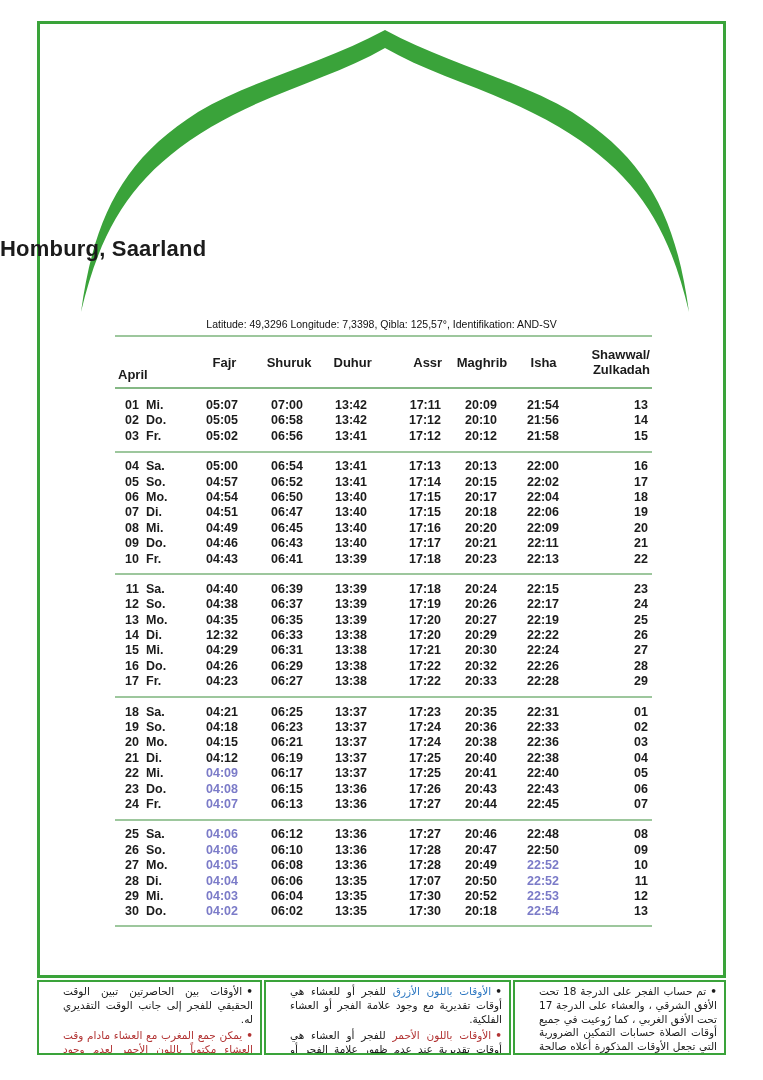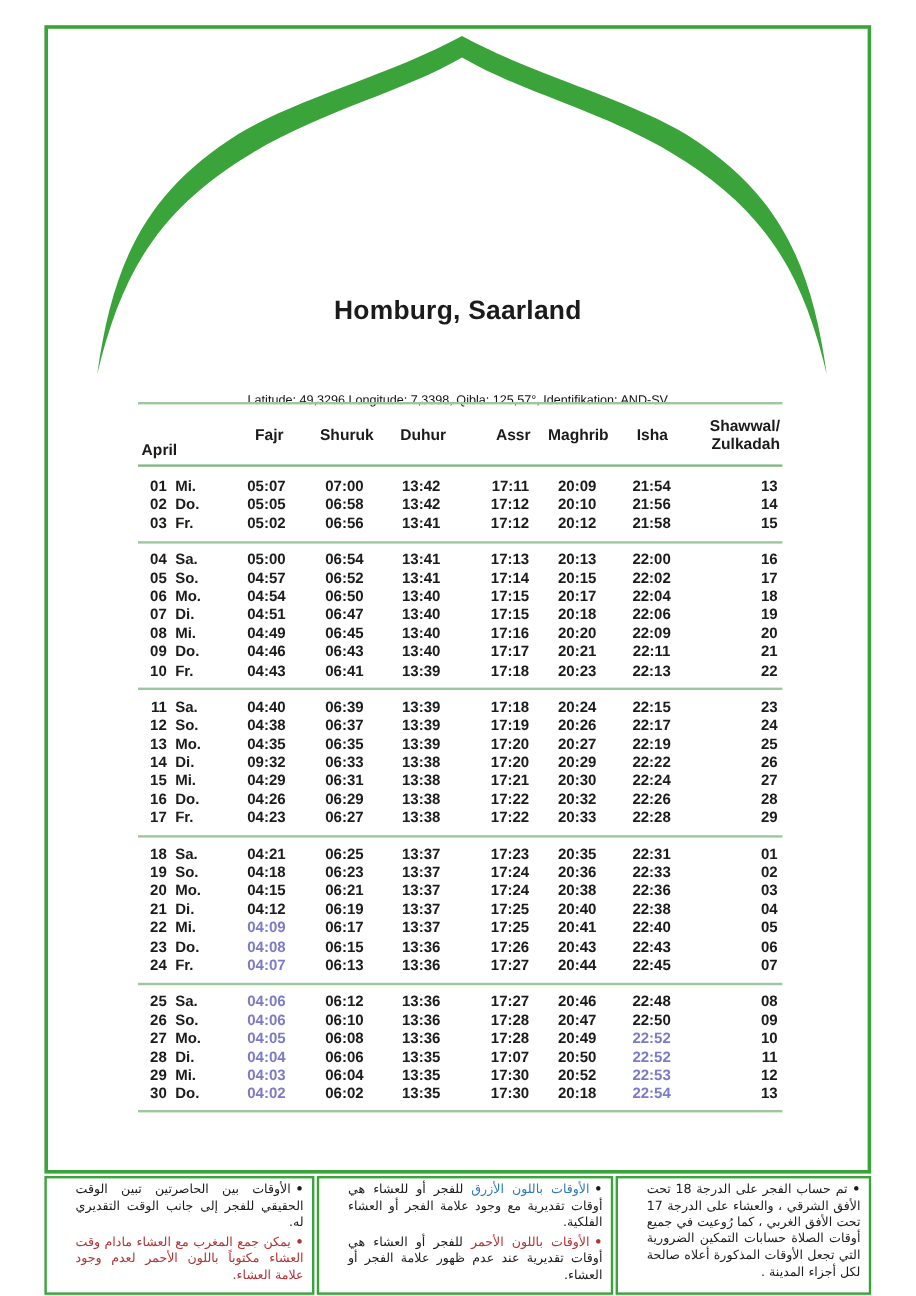--- a/index.html
+++ b/index.html
@@ -6,29 +6,29 @@
   .page{
     position:relative; width:763px; height:1080px; background:#ffffff;
     font-family:"Liberation Sans", sans-serif; color:#1b1b1b; overflow:hidden;
   }
   .frame{
     position:absolute; left:37px; top:21px; width:689px; height:957px;
     border:3px solid #3aa33a; box-sizing:border-box; background:transparent;
   }
   svg.arch{position:absolute; left:0; top:0; width:763px; height:340px; pointer-events:none;}
   .title{
-    position:absolute; left:0; right:0; top:246px; text-align:center;
+    position:absolute; left:0; right:0; top:236px; text-align:left;
     font-size:22px; font-weight:bold; letter-spacing:.2px;
   }
   .subtitle{
     position:absolute; left:0; right:0; top:269px; text-align:center;
     font-size:16px; font-weight:bold;
   }
   .loc{
-    position:absolute; left:0; right:0; top:328px; text-align:center;
+    position:absolute; left:0; right:0; top:318px; text-align:center;
     font-size:10.5px; color:#111;
   }
   
   .ptable{position:absolute; left:115px; top:335px; width:537px;}
   .hline{height:2px; background:#9dc79d;}
   .hline.dark{background:#85b885;}
   .thead{display:flex; align-items:center; height:50px; font-weight:bold; font-size:13px;}
   .tbody{padding-top:9px;font-weight:bold;}
   .trow{display:flex; height:15.4px; line-height:15.4px; font-size:12.5px;}
   .cell{text-align:center;}
@@ -47,21 +47,21 @@
   .gsep{height:15px; display:flex; align-items:center;}
   .gsep .hline{width:100%;}
   .bline{margin-top:5px;}
   .blue{color:#7b7bc8;}
   
   .footer{
     position:absolute; left:37px; top:980px; width:689px; height:77px;
     display:flex; direction:rtl;
   }
   .fbox{
-    border:2px solid #3aa33a; box-sizing:border-box; height:99px;
+    border:2px solid #3aa33a; box-sizing:border-box; height:75px;
     padding:3px 7px 3px 24px; direction:rtl;
     font-family:"DejaVu Sans", sans-serif; font-size:10.5px; line-height:13.8px;
     text-align:justify; color:#1b1b1b; overflow:hidden;
   }
   .fbox:nth-child(1){width:213px;}
   .fbox:nth-child(2){width:247px; margin-right:2px;}
   .fbox:nth-child(3){width:225px; margin-right:2px;}
   .fbullet{margin-bottom:3px;}
   .fbullet .marker{font-weight:bold; padding-left:4px;}
   .seg-red{color:#b23333;}
@@ -277,21 +277,21 @@
             <div class="cell c-assr">17:20</div>
             <div class="cell c-maghrib">20:27</div>
             <div class="cell c-isha">22:19</div>
             <div class="cell c-hijri">25</div>
           </div>
           <div class="trow">
             <div class="cell c-day">
               <div class="dnum">14</div>
               <div class="dwd">Di.</div>
             </div>
-            <div class="cell c-fajr">09:32</div>
+            <div class="cell c-fajr">12:32</div>
             <div class="cell c-shuruk">06:33</div>
             <div class="cell c-duhur">13:38</div>
             <div class="cell c-assr">17:20</div>
             <div class="cell c-maghrib">20:29</div>
             <div class="cell c-isha">22:22</div>
             <div class="cell c-hijri">26</div>
           </div>
           <div class="trow">
             <div class="cell c-day">
               <div class="dnum">15</div>

